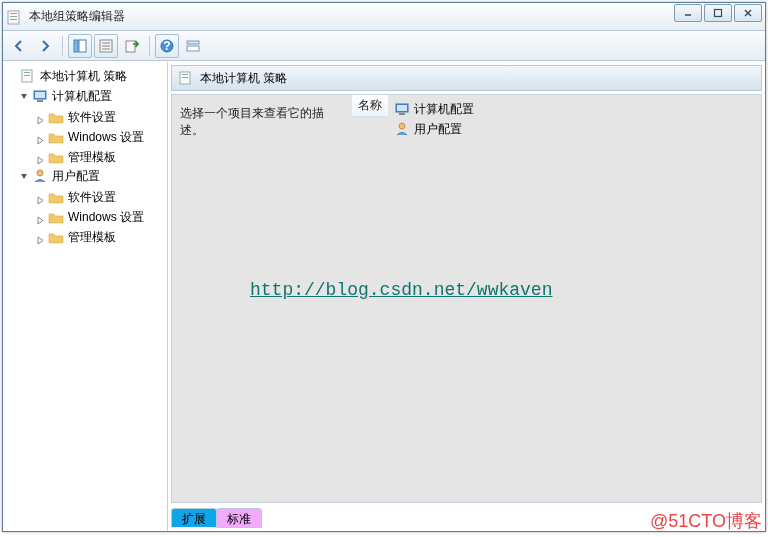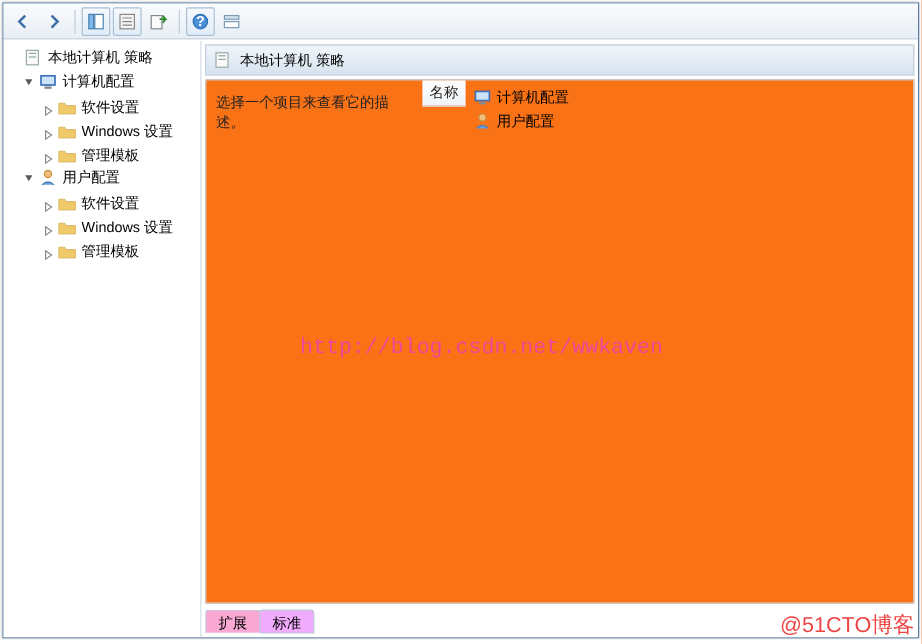--- a/index.html
+++ b/index.html
@@ -19,38 +19,65 @@
 .tool-sep { width: 1px; height: 20px; background: #c0cddb; margin: 0 3px; }
 .content { flex: 1; display: flex; border-top: 1px solid #fff; }
 .tree-pane { width: 165px; background: #fff; border-right: 1px solid #c8d2de; padding: 4px 2px; overflow: auto; }
 .tree-node { display: flex; align-items: center; height: 20px; padding-left: 2px; cursor: default; white-space: nowrap; }
 .tree-node .exp { width: 11px; height: 11px; margin-right: 2px; display: flex; align-items: center; justify-content: center; }
 .tree-node .ticon { width: 16px; height: 16px; margin-right: 4px; flex-shrink: 0; }
 .tree-node.level1 { padding-left: 14px; }
 .tree-node.level2 { padding-left: 30px; align-items: flex-end; }
 .right-pane { flex: 1; display: flex; flex-direction: column; background: #fff; position: relative; }
 .right-header { height: 26px; background: linear-gradient(#f2f6fb,#d6e2ef); border: 1px solid #b8c8d8; margin: 3px; display: flex; align-items: center; padding: 0 6px; gap: 6px; }
-.right-body { flex: 1; margin: 0 3px 3px 3px; border: 1px solid #c8d2de; display: flex; position: relative; background: #f97316; }
+.right-body { flex: 1; margin: 0 3px 3px 3px; border: 1px solid #c8d2de; display: flex; position: relative; background: #e5e5e5; }
 .desc-col { width: 180px; padding: 10px 8px; color: #222; }
 .list-col { flex: 1; display: flex; flex-direction: row; }
 .list-header { height: 22px; border-bottom: 1px solid #d8e0ea; display: flex; align-items: center; padding: 0 6px; color: #222; background: linear-gradient(#fdfdfd,#f0f4f8); }
 .list-items { padding: 4px 2px; }
 .list-item { display: flex; align-items: center; height: 20px; padding: 0 4px; gap: 4px; cursor: default; }
 .tabs { height: 22px; display: flex; align-items: flex-end; margin: 0 3px 3px 3px; }
 .tab { height: 20px; padding: 2px 10px 0 10px; border: 1px solid #b8c8d8; border-top-left-radius: 3px; border-top-right-radius: 3px; background: #fff; margin-right: -1px; cursor: default; position: relative; }
-.tab.active { background: #f9a8d4; border-bottom-color: #fff; z-index: 2; }
+.tab.active { background: #0ea5e9; border-bottom-color: #fff; z-index: 2; }
 .tab.inactive { background: #f0abfc; }
-.watermark { position: absolute; left: 250px; top: 280px; color: #ec4899; font-size: 18px; font-family: "Courier New", monospace; pointer-events: none; }
+.watermark { position: absolute; left: 250px; top: 280px; color: #0f766e; font-size: 18px; font-family: "Courier New", monospace; pointer-events: none; text-decoration: underline; }
 .corner-mark { position: absolute; right: 6px; bottom: 4px; color: #ef4444; font-size: 18px; pointer-events: none; }
 .folder-icon { fill: #f0c96a; stroke: #c9a23a; stroke-width: 0.5; }
 </style>
 </head>
 <body>
 
 <div class="window">
+  <div class="titlebar">
+    <svg class="app-icon" viewBox="0 0 16 16">
+        <rect x="1" y="2" width="11" height="13" fill="#fafafa" stroke="#9aa"></rect>
+        <rect x="3" y="4" width="7" height="1" fill="#8a9"></rect>
+        <rect x="3" y="7" width="7" height="1" fill="#8a9"></rect>
+        <rect x="3" y="10" width="7" height="1" fill="#8a9"></rect>
+      </svg>
+    <span class="title">本地组策略编辑器</span>
+    <div class="win-controls">
+      <div class="win-btn">
+          <svg width="10" height="10">
+            <line x1="2" y1="7" x2="8" y2="7" stroke="#3a4a5a" stroke-width="1.5"></line>
+          </svg>
+        </div>
+      <div class="win-btn">
+          <svg width="10" height="10">
+            <rect x="1.5" y="1.5" width="7" height="7" fill="none" stroke="#3a4a5a" stroke-width="1.2"></rect>
+          </svg>
+        </div>
+      <div class="win-btn">
+          <svg width="10" height="10">
+            <line x1="2" y1="2" x2="8" y2="8" stroke="#3a4a5a" stroke-width="1.5"></line>
+            <line x1="8" y1="2" x2="2" y2="8" stroke="#3a4a5a" stroke-width="1.5"></line>
+          </svg>
+        </div>
+    </div>
+  </div>
 
 
   <div class="toolbar">
     <div class="tool-btn">
         <svg width="16" height="16">
           <path d="M10 3 L5 8 L10 13" fill="none" stroke="#3a6ea5" stroke-width="2"></path>
         </svg>
       </div>
     <div class="tool-btn">
         <svg width="16" height="16">

